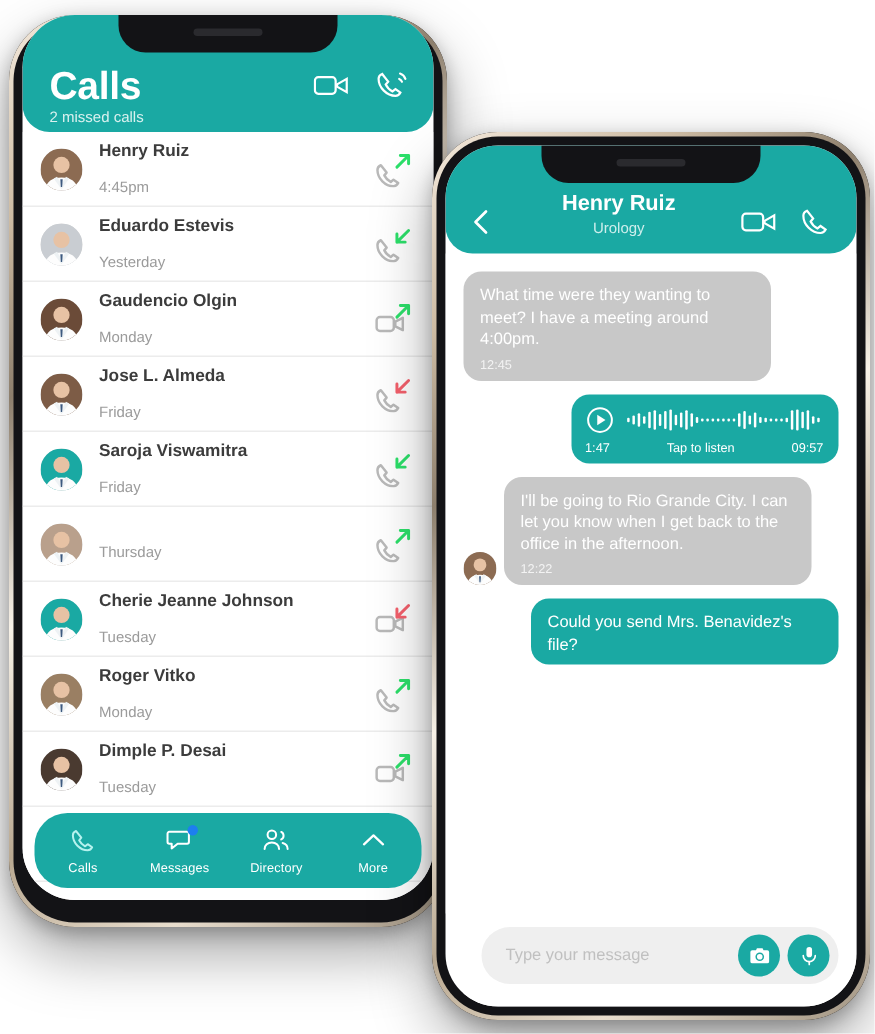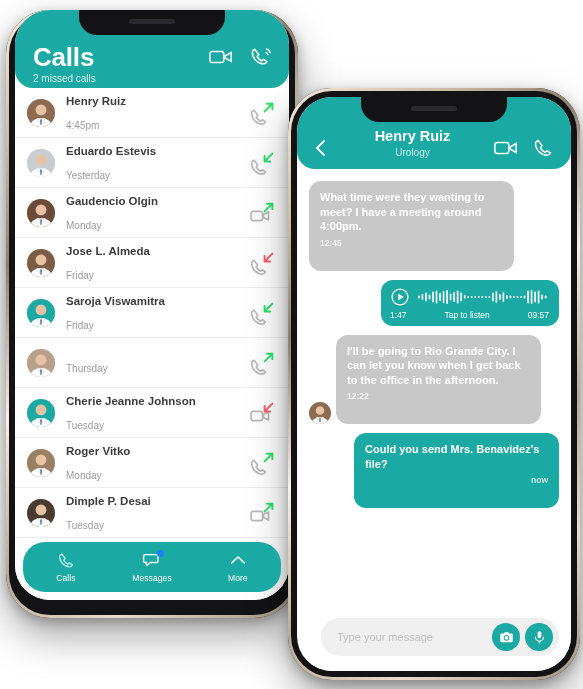--- a/index.html
+++ b/index.html
@@ -156,23 +156,22 @@
   .msg-row.in { justify-content: flex-start; }
   .msg-row.out { justify-content: flex-end; }
   .msg-avatar {
     width: 22px; height: 22px; border-radius: 50%;
     flex: 0 0 22px; margin-right: 5px; overflow: hidden; background: #ddd;
   }
   .msg-avatar svg { width: 100%; height: 100%; display: block; }
   .bubble {
     max-width: 205px;
     border-radius: 12px;
-    padding: 9px 11px 23px 11px;
+    padding: 9px 11px 6px 11px;
     position: relative;
-    font-weight: bold;
   }
   .bubble.grey { background: #c8c8c8; }
   .bubble.teal { background: #1aa9a3; }
   .bubble p { color: #ffffff; font-size: 11px; line-height: 14.5px; }
   .bubble .stamp {
     display: block; font-size: 8.5px; margin-top: 4px;
     color: rgba(255,255,255,.78);
   }
   .bubble.grey .stamp { text-align: left; }
   .bubble.teal .stamp { text-align: right; }
@@ -526,20 +525,31 @@
             <div class="t-label">Calls</div>
           </div>
           <div class="tab">
             <div class="t-ico">
               <svg viewBox="0 0 24 24" fill="none" stroke="currentColor" stroke-width="1.7" stroke-linejoin="round">
                 <path d="M3 4.5 h15 a1.5 1.5 0 0 1 1.5 1.5 v7 a1.5 1.5 0 0 1 -1.5 1.5 h-8 l-5 4 v-4 h-2 a1.5 1.5 0 0 1 -1.5 -1.5 v-7 a1.5 1.5 0 0 1 1.5 -1.5 z"></path>
               </svg>
               <span class="badge-dot"></span>
             </div>
             <div class="t-label">Messages</div>
+          </div>
+          <div class="tab">
+            <div class="t-ico">
+              <svg viewBox="0 0 26 24" fill="none" stroke="currentColor" stroke-width="1.7" stroke-linecap="round">
+                <circle cx="9.5" cy="7" r="3.6"></circle>
+                <path d="M3.4 19 c0-3.4 2.7-5.6 6.1-5.6 s6.1 2.2 6.1 5.6"></path>
+                <path d="M17.4 4.6 a3.5 3.5 0 0 1 0 6.3"></path>
+                <path d="M18.6 13.9 c2.6.6 4.2 2.5 4.2 5.1"></path>
+              </svg>
+            </div>
+            <div class="t-label">Directory</div>
           </div>
           <div class="tab">
             <div class="t-ico">
               <svg viewBox="0 0 24 24" fill="none" stroke="currentColor" stroke-width="1.9" stroke-linecap="round" stroke-linejoin="round">
                 <path d="M4 15 L12 7.5 L20 15"></path>
               </svg>
             </div>
             <div class="t-label">More</div>
           </div>
         </div>
@@ -656,21 +666,20 @@
               </svg>
             </div>
             <div class="bubble grey">
               <p>I'll be going to Rio Grande City. I can let you know when I get back to the office in the afternoon.</p>
               <span class="stamp">12:22</span>
             </div>
           </div>
           <div class="msg-row out">
             <div class="bubble teal">
               <p>Could you send Mrs. Benavidez's file?</p>
-              <span class="stamp">now</span>
             </div>
           </div>
         </div>
 
       <div class="chat-input-wrap">
         <div class="chat-input">
           <div class="ph">Type your message</div>
           <div class="circle-btn">
             <svg viewBox="0 0 24 24" fill="currentColor">
               <path d="M9 3.5 L8 5.5 L4 5.5 a2 2 0 0 0 -2 2 v10 a2 2 0 0 0 2 2 h16 a2 2 0 0 0 2 -2 v-10 a2 2 0 0 0 -2 -2 h-4 l-1 -2 z"></path>

